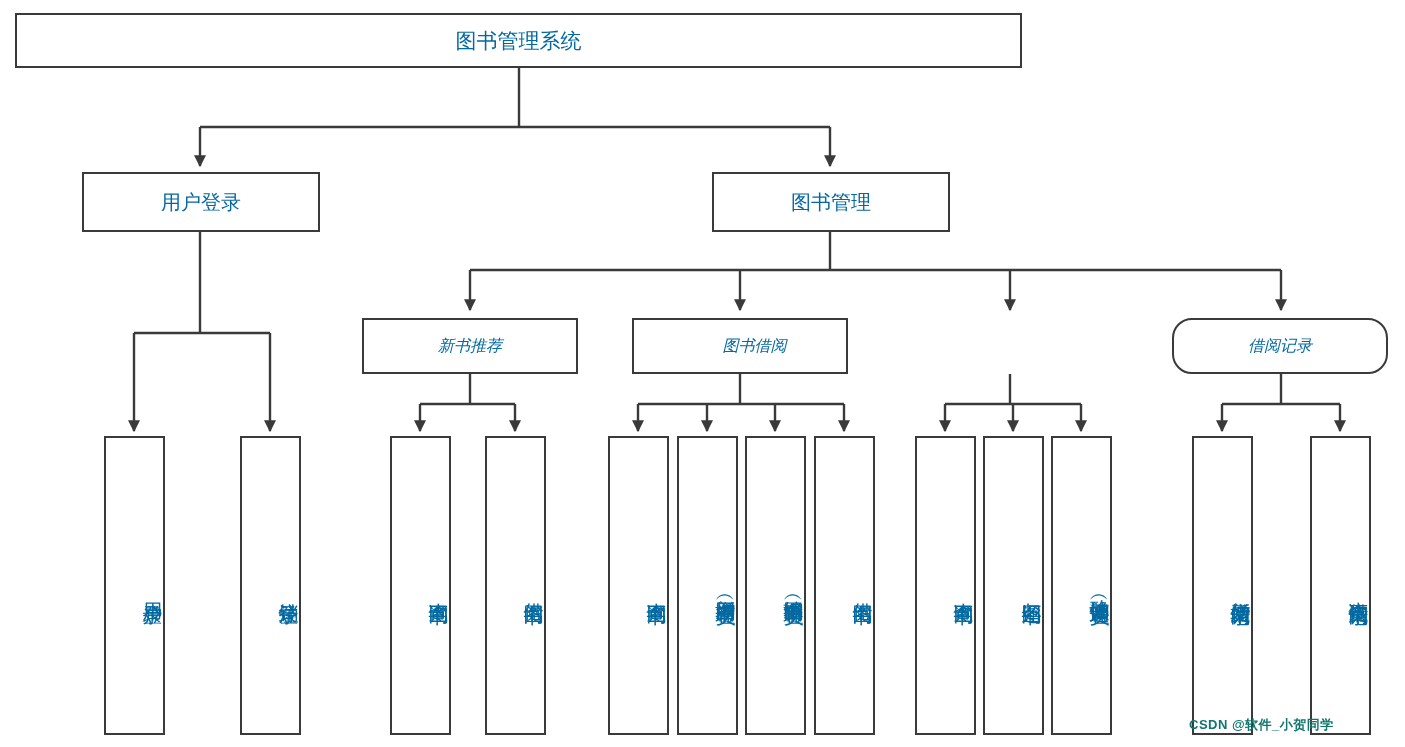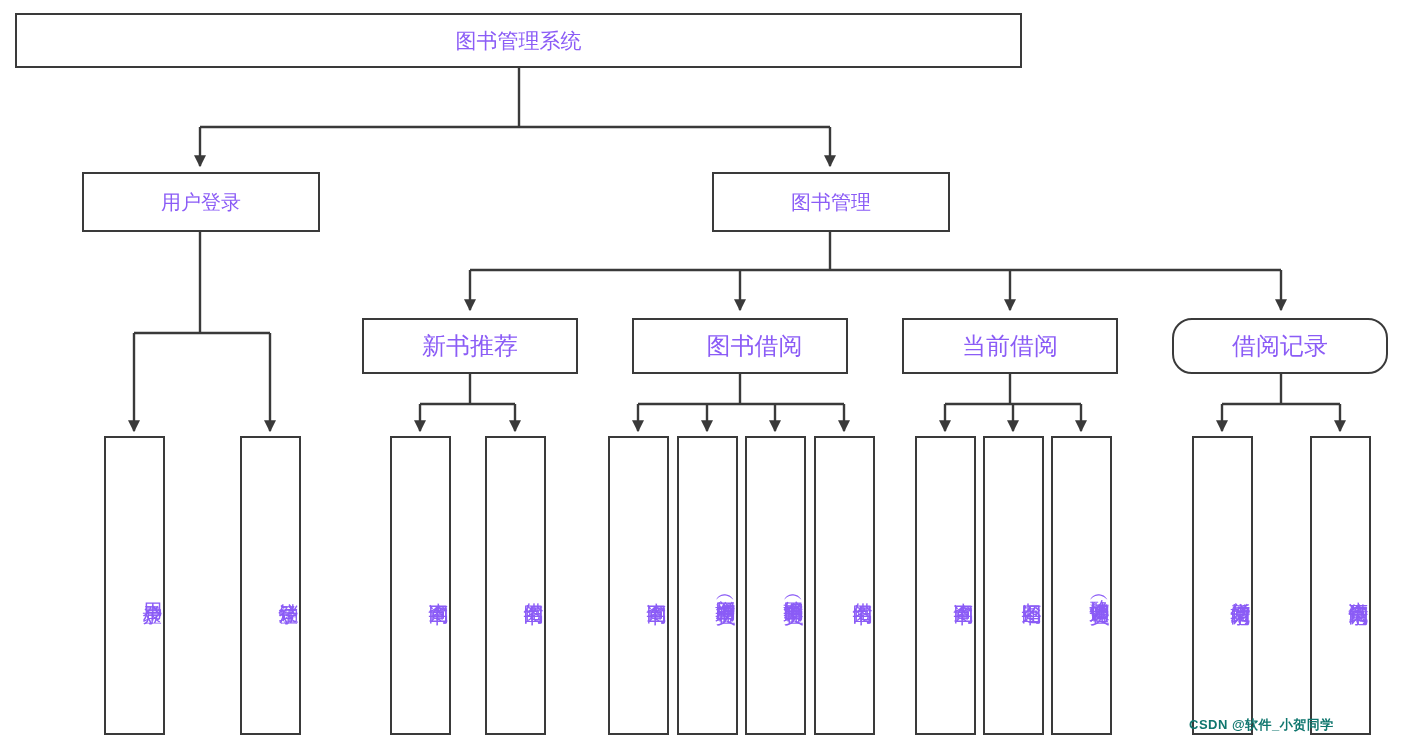--- a/index.html
+++ b/index.html
@@ -26,31 +26,32 @@
     height: 747px;
   }
   .node {
     position: absolute;
     box-sizing: border-box;
     border: 2px solid #3a3a3a;
     background: #ffffff;
     display: flex;
     align-items: center;
     justify-content: center;
-    color: #8b5cf6;
+    color: #0369a1;
     z-index: 3;
   }
   .node.root {
     font-size: 21px;
   }
   .node.level2 {
     font-size: 20px;
   }
   .node.level3 {
-    font-size: 24px;
+    font-size: 16px;
+    font-style: italic;
   }
   .node.leaf {
     font-size: 20px;
     writing-mode: vertical-rl;
     text-orientation: upright;
     align-items: flex-start;
     justify-content: center;
     padding-top: 6px;
     line-height: 1.08;
     letter-spacing: 1px;
@@ -136,23 +137,20 @@
   <div class="node level2" style="left:712px; top:172px; width:238px; height:60px;">
     <span class="label">图书管理</span>
   </div>
 
   <div class="node level3" style="left:362px; top:318px; width:216px; height:56px;">
     <span class="label">新书推荐</span>
   </div>
   <div class="node level3" style="left:632px; top:318px; width:216px; height:56px;padding-left:29px;">
     <span class="label">图书借阅</span>
   </div>
-  <div class="node level3" style="left:902px; top:318px; width:216px; height:56px;">
-    <span class="label">当前借阅</span>
-  </div>
   <div class="node level3" style="left:1172px; top:318px; width:216px; height:56px;border-radius:20px;">
     <span class="label">借阅记录</span>
   </div>
 
   <div class="node leaf" style="left:104px; top:436px; width:61px; height:299px;">
     <span class="label">用户登录</span>
   </div>
   <div class="node leaf" style="left:240px; top:436px; width:61px; height:299px;">
     <span class="label">注销登录</span>
   </div>

